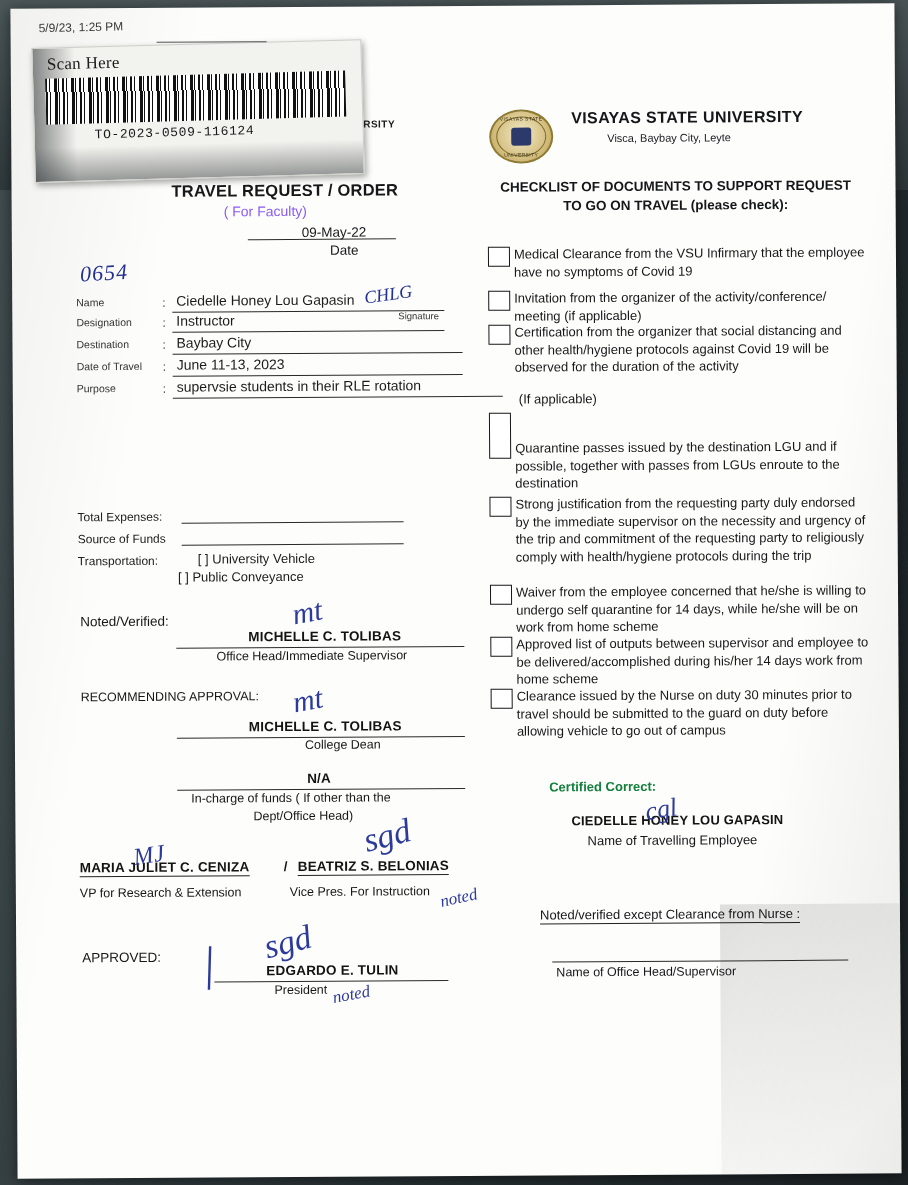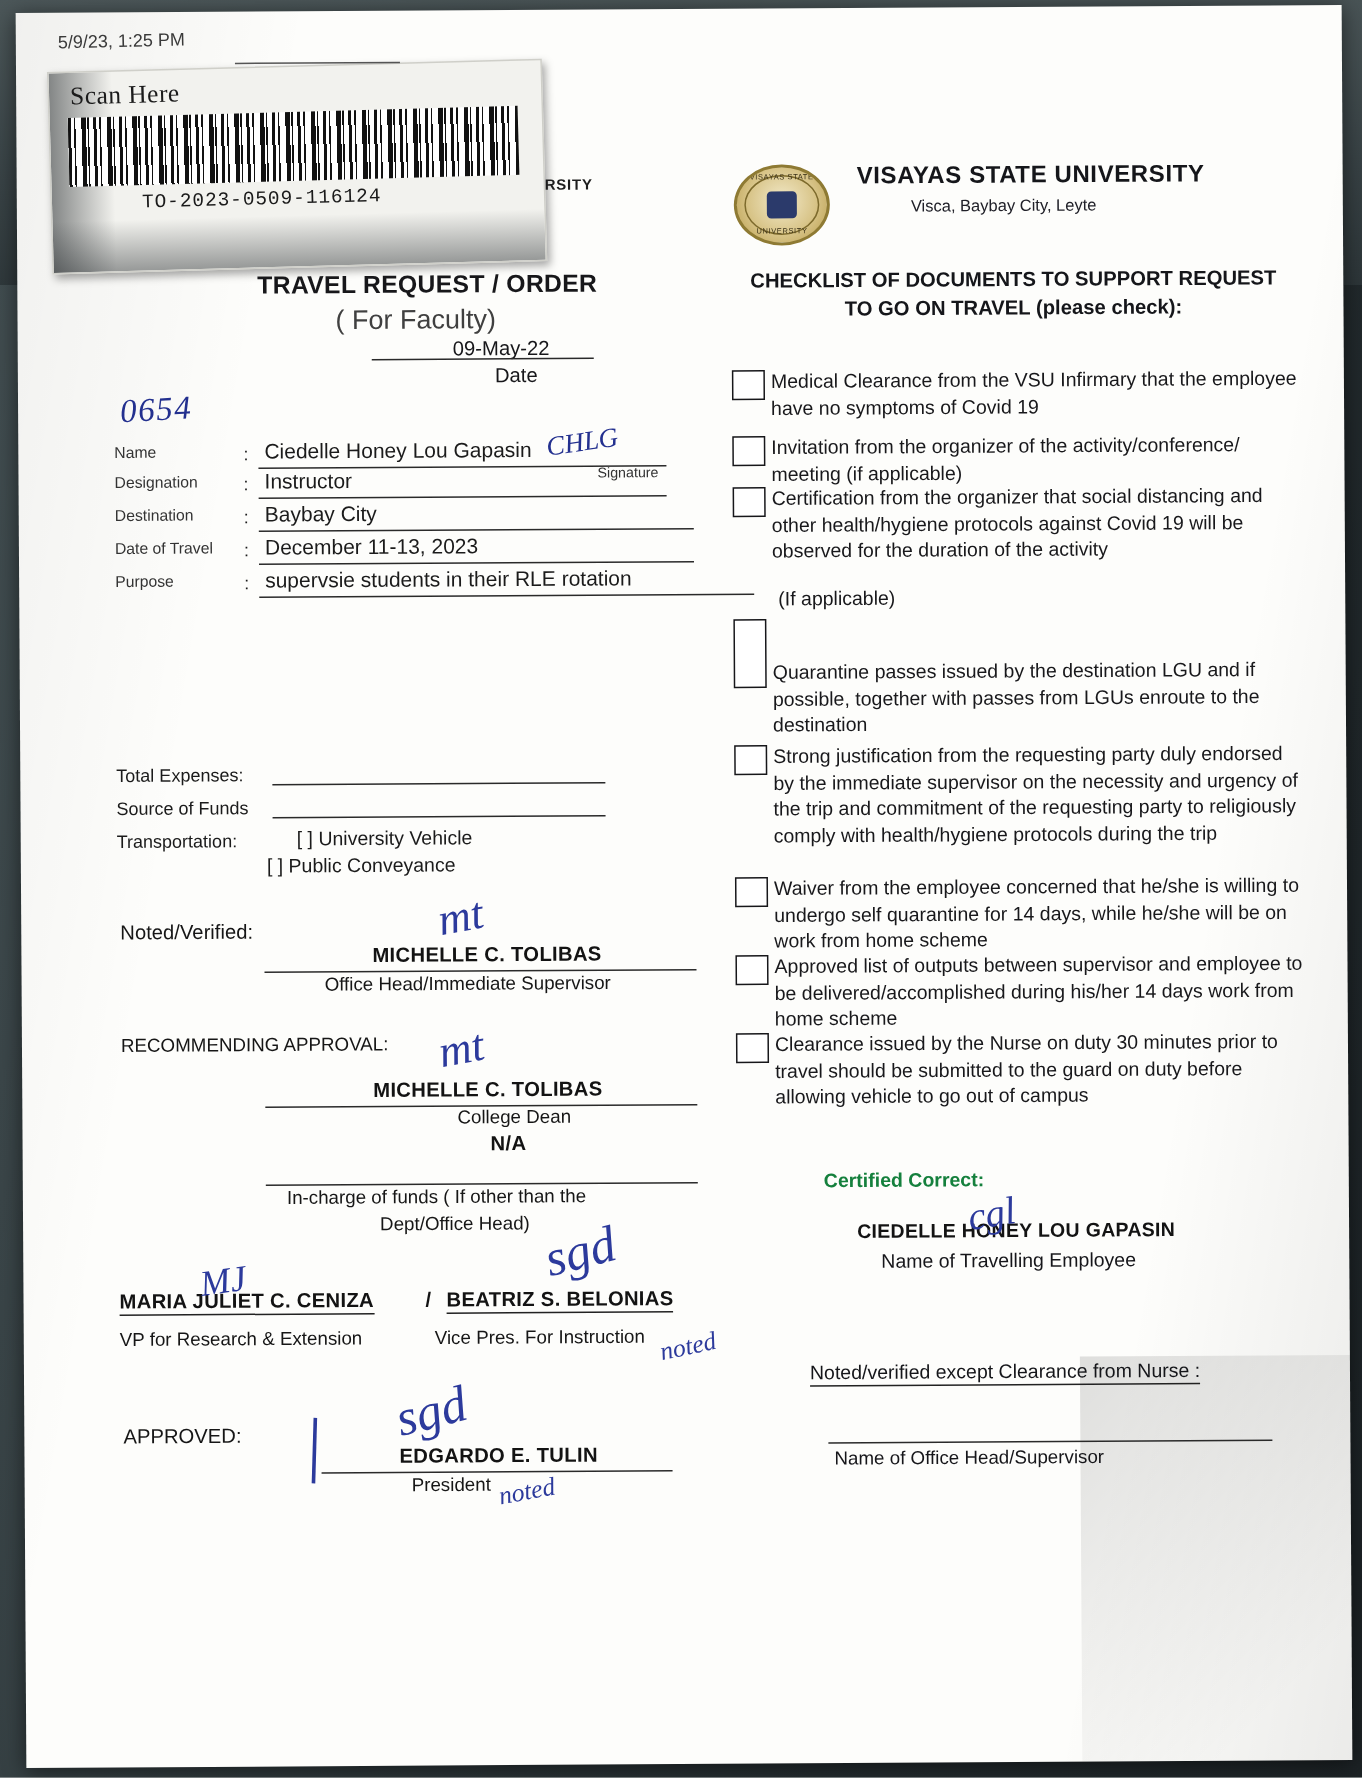--- a/index.html
+++ b/index.html
@@ -110,21 +110,21 @@
     font-family: "Liberation Sans", sans-serif;
     font-size: 10px; font-weight: bold; color: #1d1d1d; letter-spacing: .5px;
   }
 
   .doc-title {
     position: absolute; left: 160px; top: 174px;
     font-size: 16.5px; font-weight: bold; color: #17171a; letter-spacing: .2px;
   }
   .doc-sub {
     position: absolute; left: 212px; top: 196px;
-    font-size: 18px; color: #404040;
+    font-size: 14px; color: #8b5cf6;
   }
   .doc-date {
     position: absolute; left: 290px; top: 218px;
     font-size: 13.5px; color: #17171a;
   }
   .doc-date-label {
     position: absolute; left: 318px; top: 236px;
     font-size: 13.5px; color: #17171a;
   }
   .doc-date-rule {
@@ -277,21 +277,21 @@
     <div class="field" style="left:64px; top:330px; width:340px;">
       <span class="lbl">Destination</span>
       <span class="colon">:</span>
       <span class="val">Baybay City</span>
       <span class="rule" style="width:290px;"></span>
     </div>
 
     <div class="field" style="left:64px; top:352px; width:340px;">
       <span class="lbl">Date of Travel</span>
       <span class="colon">:</span>
-      <span class="val">December 11-13, 2023</span>
+      <span class="val">June 11-13, 2023</span>
       <span class="rule" style="width:290px;"></span>
     </div>
 
     <div class="field" style="left:64px; top:374px; width:360px;">
       <span class="lbl">Purpose</span>
       <span class="colon">:</span>
       <span class="val">supervsie students in their RLE rotation</span>
       <span class="rule" style="width:330px;"></span>
     </div>
 
@@ -319,21 +319,21 @@
     <div class="sig-rule" style="left:162px; top:640px; width:288px;"></div>
     <div class="sig-role" style="left:202px; top:642px;">Office Head/Immediate Supervisor</div>
     <div class="hand hw-scribble" style="left:278px; top:588px; font-size:30px; transform:rotate(-10deg);">mt</div>
 
     <div class="approval-label" style="left:66px; top:682px; font-size:12.5px;">RECOMMENDING APPROVAL:</div>
     <div class="sig-name" style="left:234px; top:712px;">MICHELLE C. TOLIBAS</div>
     <div class="sig-rule" style="left:162px; top:730px; width:288px;"></div>
     <div class="sig-role" style="left:290px; top:731px;">College Dean</div>
     <div class="hand hw-scribble" style="left:278px; top:676px; font-size:30px; transform:rotate(-10deg);">mt</div>
 
-    <div class="sig-name" style="left:292px; top:748px;margin-left:20px;">N/A</div>
+    <div class="sig-name" style="left:292px; top:764px;">N/A</div>
     <div class="sig-rule" style="left:162px; top:782px; width:288px;"></div>
     <div class="sig-role" style="left:176px; top:784px;">In-charge of  funds ( If other than the</div>
     <div class="sig-role" style="left:238px; top:802px;">Dept/Office Head)</div>
 
     <div class="sig-name" style="left:64px; top:852px; border-bottom:1px solid #222; padding-bottom:1px;">MARIA JULIET C. CENIZA</div>
     <div class="sig-role" style="left:64px; top:878px;">VP for Research &amp; Extension</div>
     <div class="sig-name" style="left:268px; top:852px;">/</div>
     <div class="sig-name" style="left:282px; top:852px; border-bottom:1px solid #222; padding-bottom:1px;">BEATRIZ S. BELONIAS</div>
     <div class="sig-role" style="left:274px; top:878px;">Vice Pres. For Instruction</div>
     <div class="hand hw-scribble" style="left:118px; top:834px; font-size:24px; transform:rotate(-8deg);">MJ</div>

